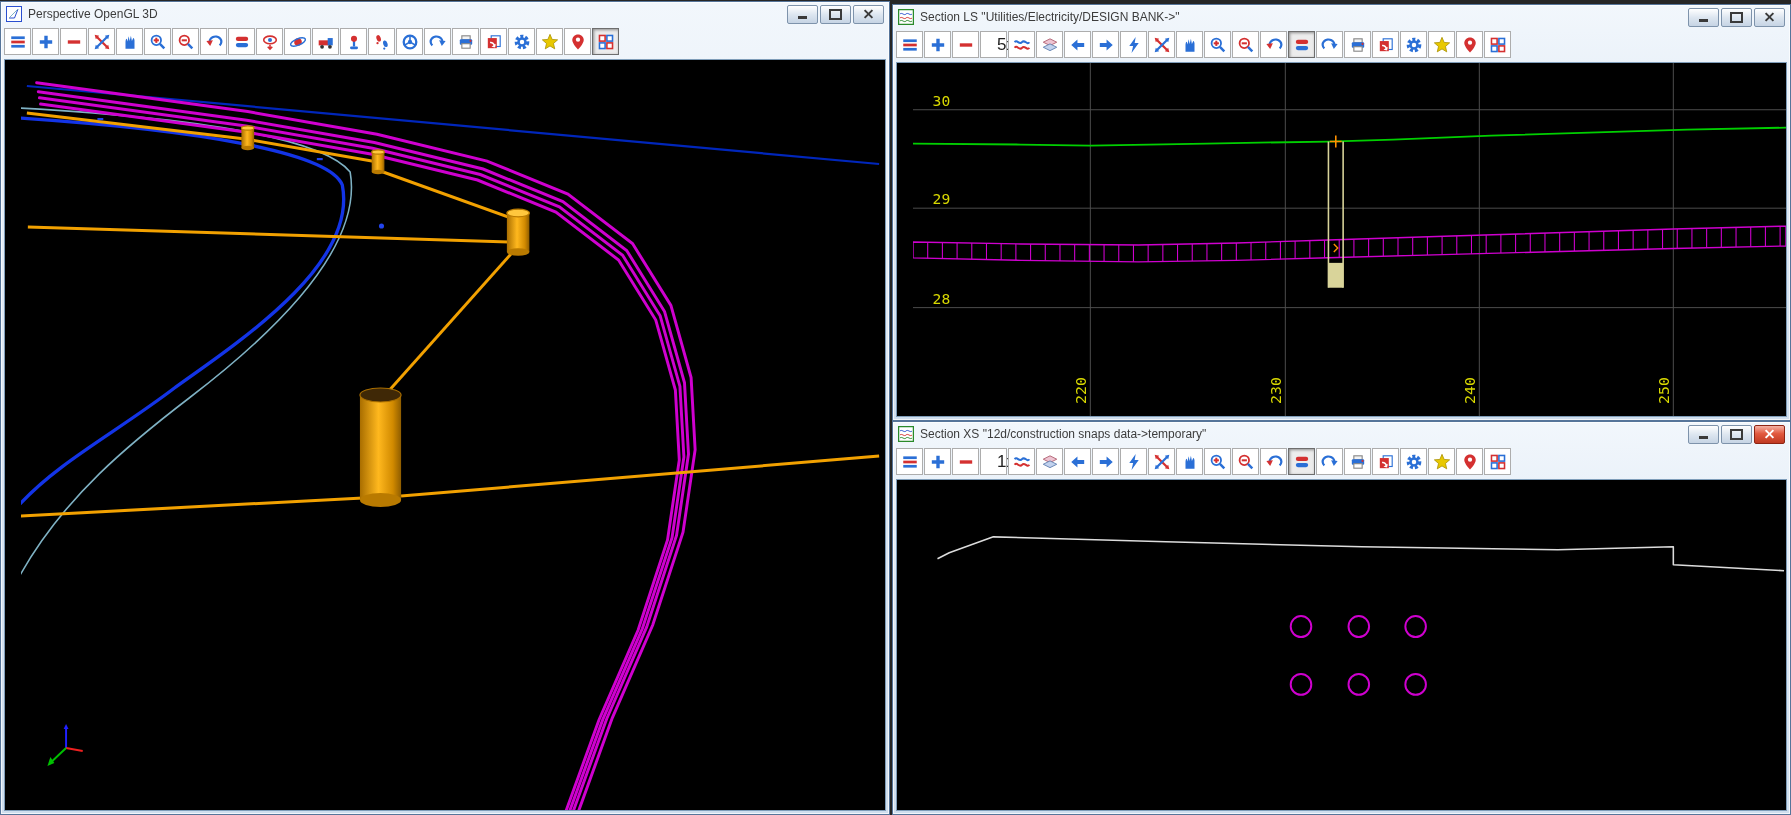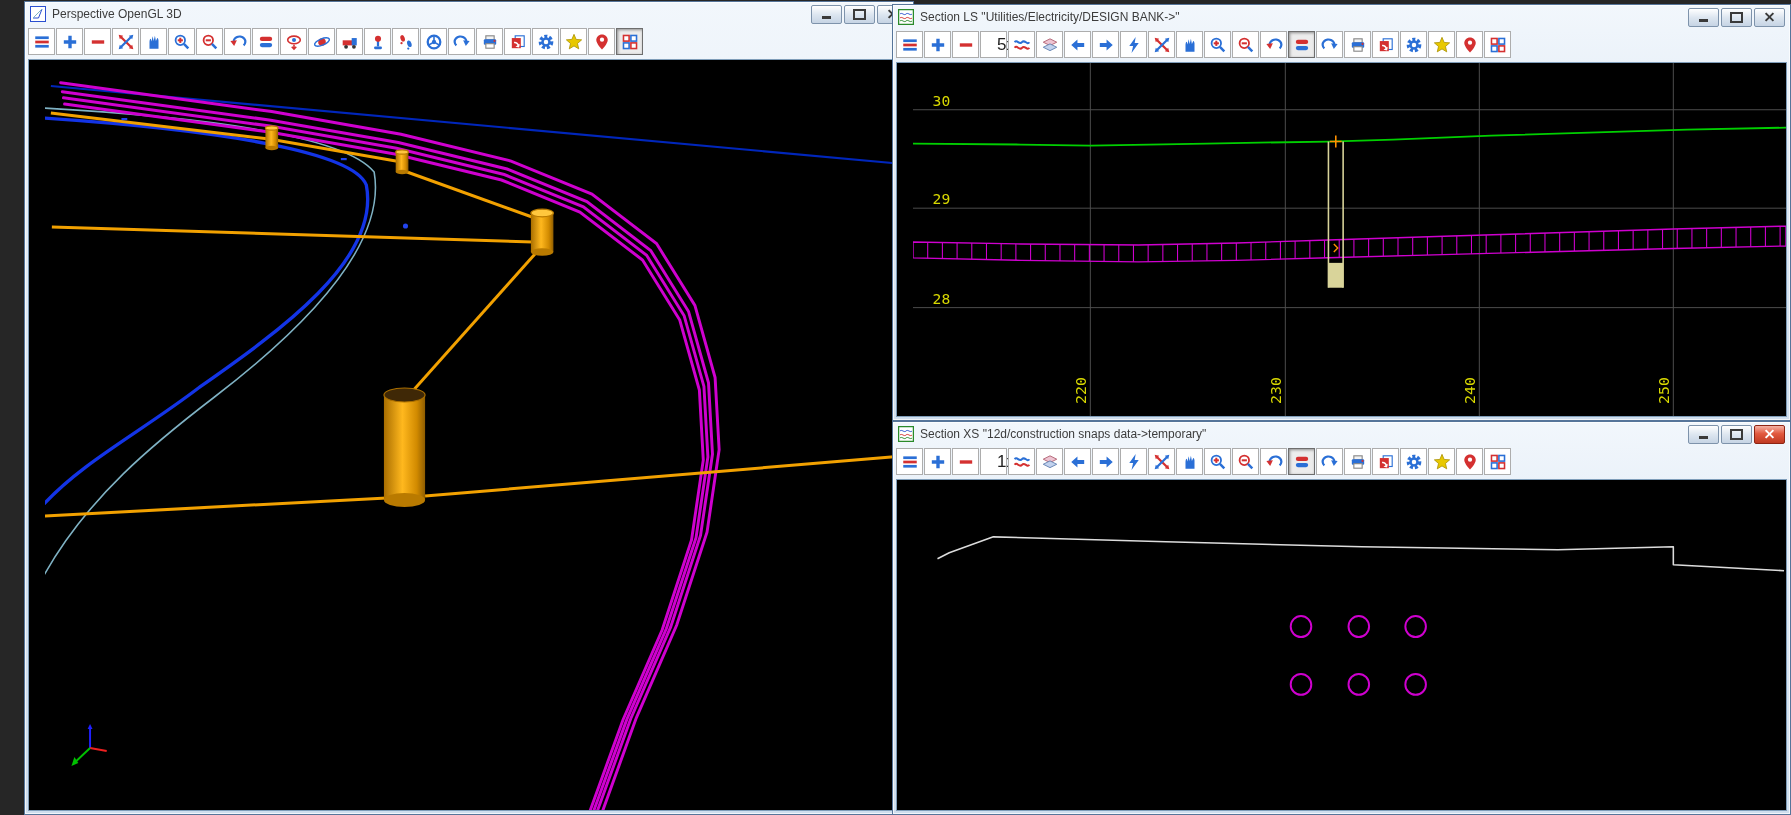--- a/index.html
+++ b/index.html
@@ -24,21 +24,21 @@
   .cap.red .g-x{background:#fff;}
   .toolbar{height:31px;display:flex;align-items:center;padding:0 3px;gap:1px;}
   .tbtn{width:27px;height:27px;background:#fff;border:1px solid #adadad;
         display:flex;align-items:center;justify-content:center;padding:0;box-sizing:border-box;}
   .tbtn svg{display:block;}
   .tbtn.pressed{border-color:#6e6e6e;background:#ececec;box-shadow:inset 1px 1px 3px rgba(0,0,0,.4);}
   .tbtn .zf{font-size:17px;color:#222;font-family:Liberation Sans, sans-serif;margin-left:25px;}
   .content{position:absolute;top:57px;left:3px;right:3px;bottom:3px;background:#000;
            border:1px solid #7f9db9;box-sizing:border-box;padding-left:16px;}
   .content svg{display:block;width:100%;height:100%;}
-  #win3d{left:0;top:1px;width:888px;height:812px;margin-left:24px;}
+  #win3d{left:0;top:1px;width:888px;height:812px;}
   #winls{left:892px;top:4px;width:897px;height:415px;}
   #winxs{left:892px;top:421px;width:897px;height:392px;}
   text.cad{font-family:"DejaVu Sans Mono","Liberation Mono",monospace;}
 </style>
 </head>
 <body>
 
 <div class="window" id="win3d">
   <div class="titlebar">
     <span class="ticon">

